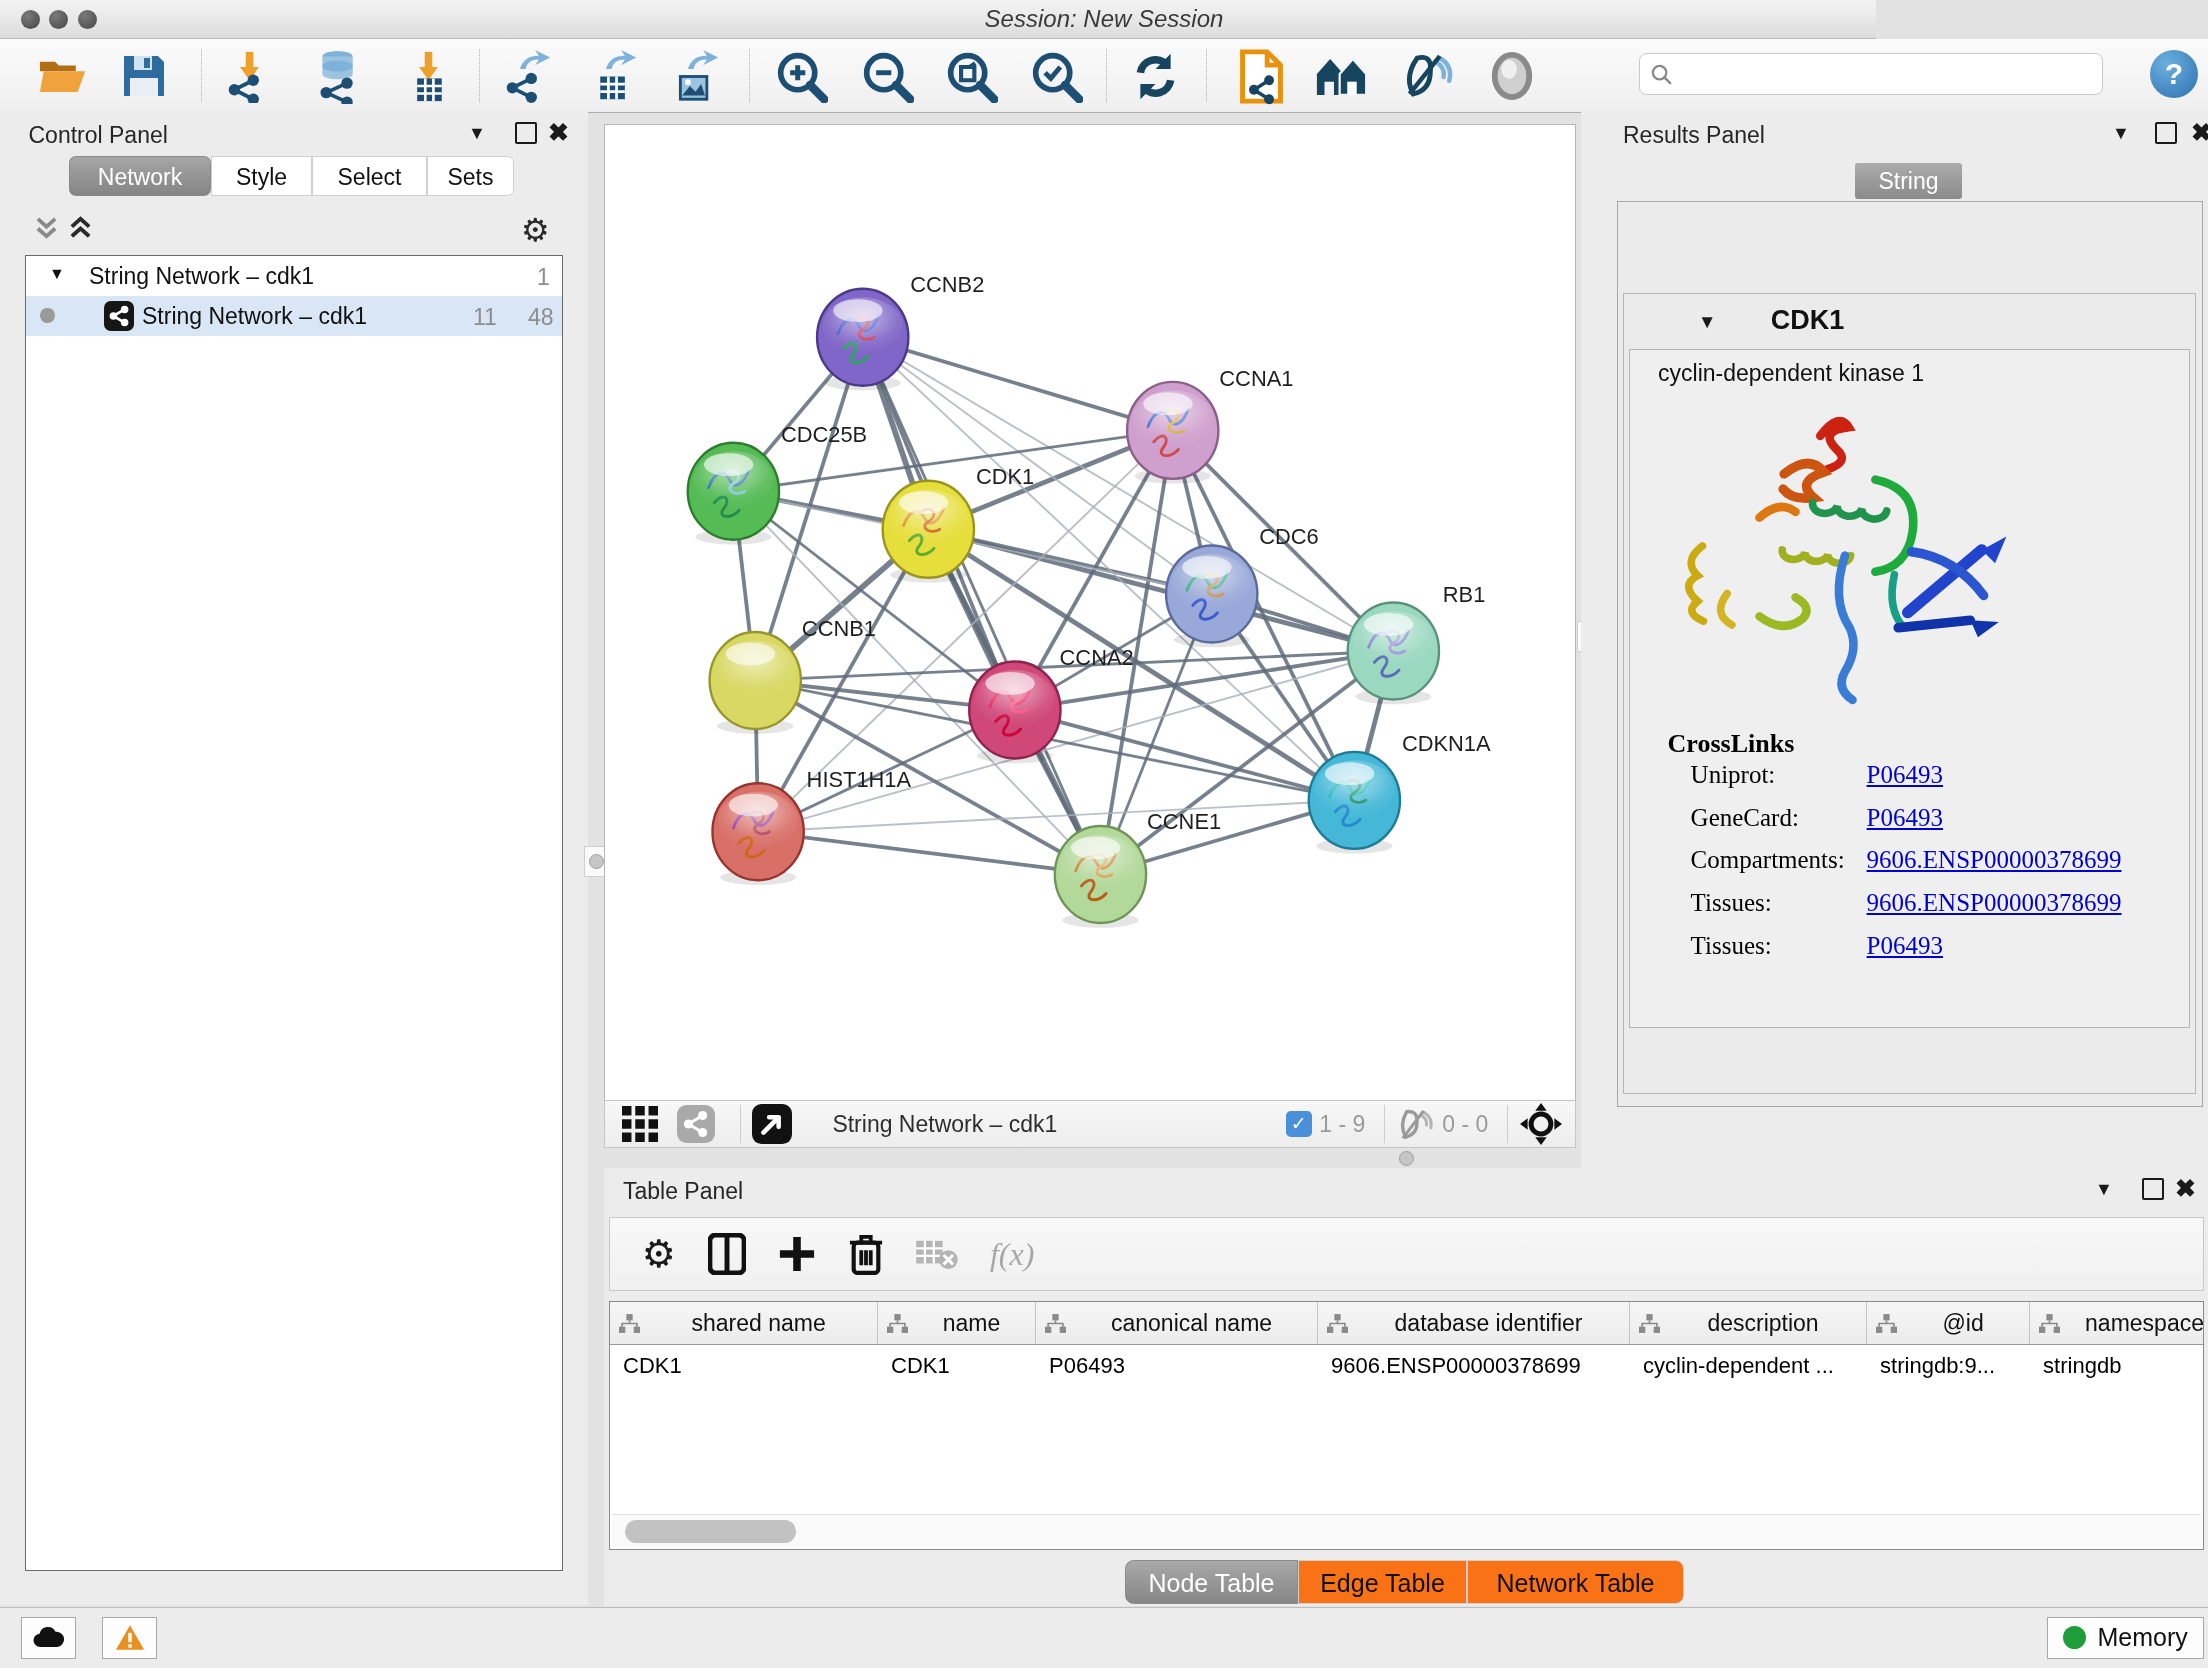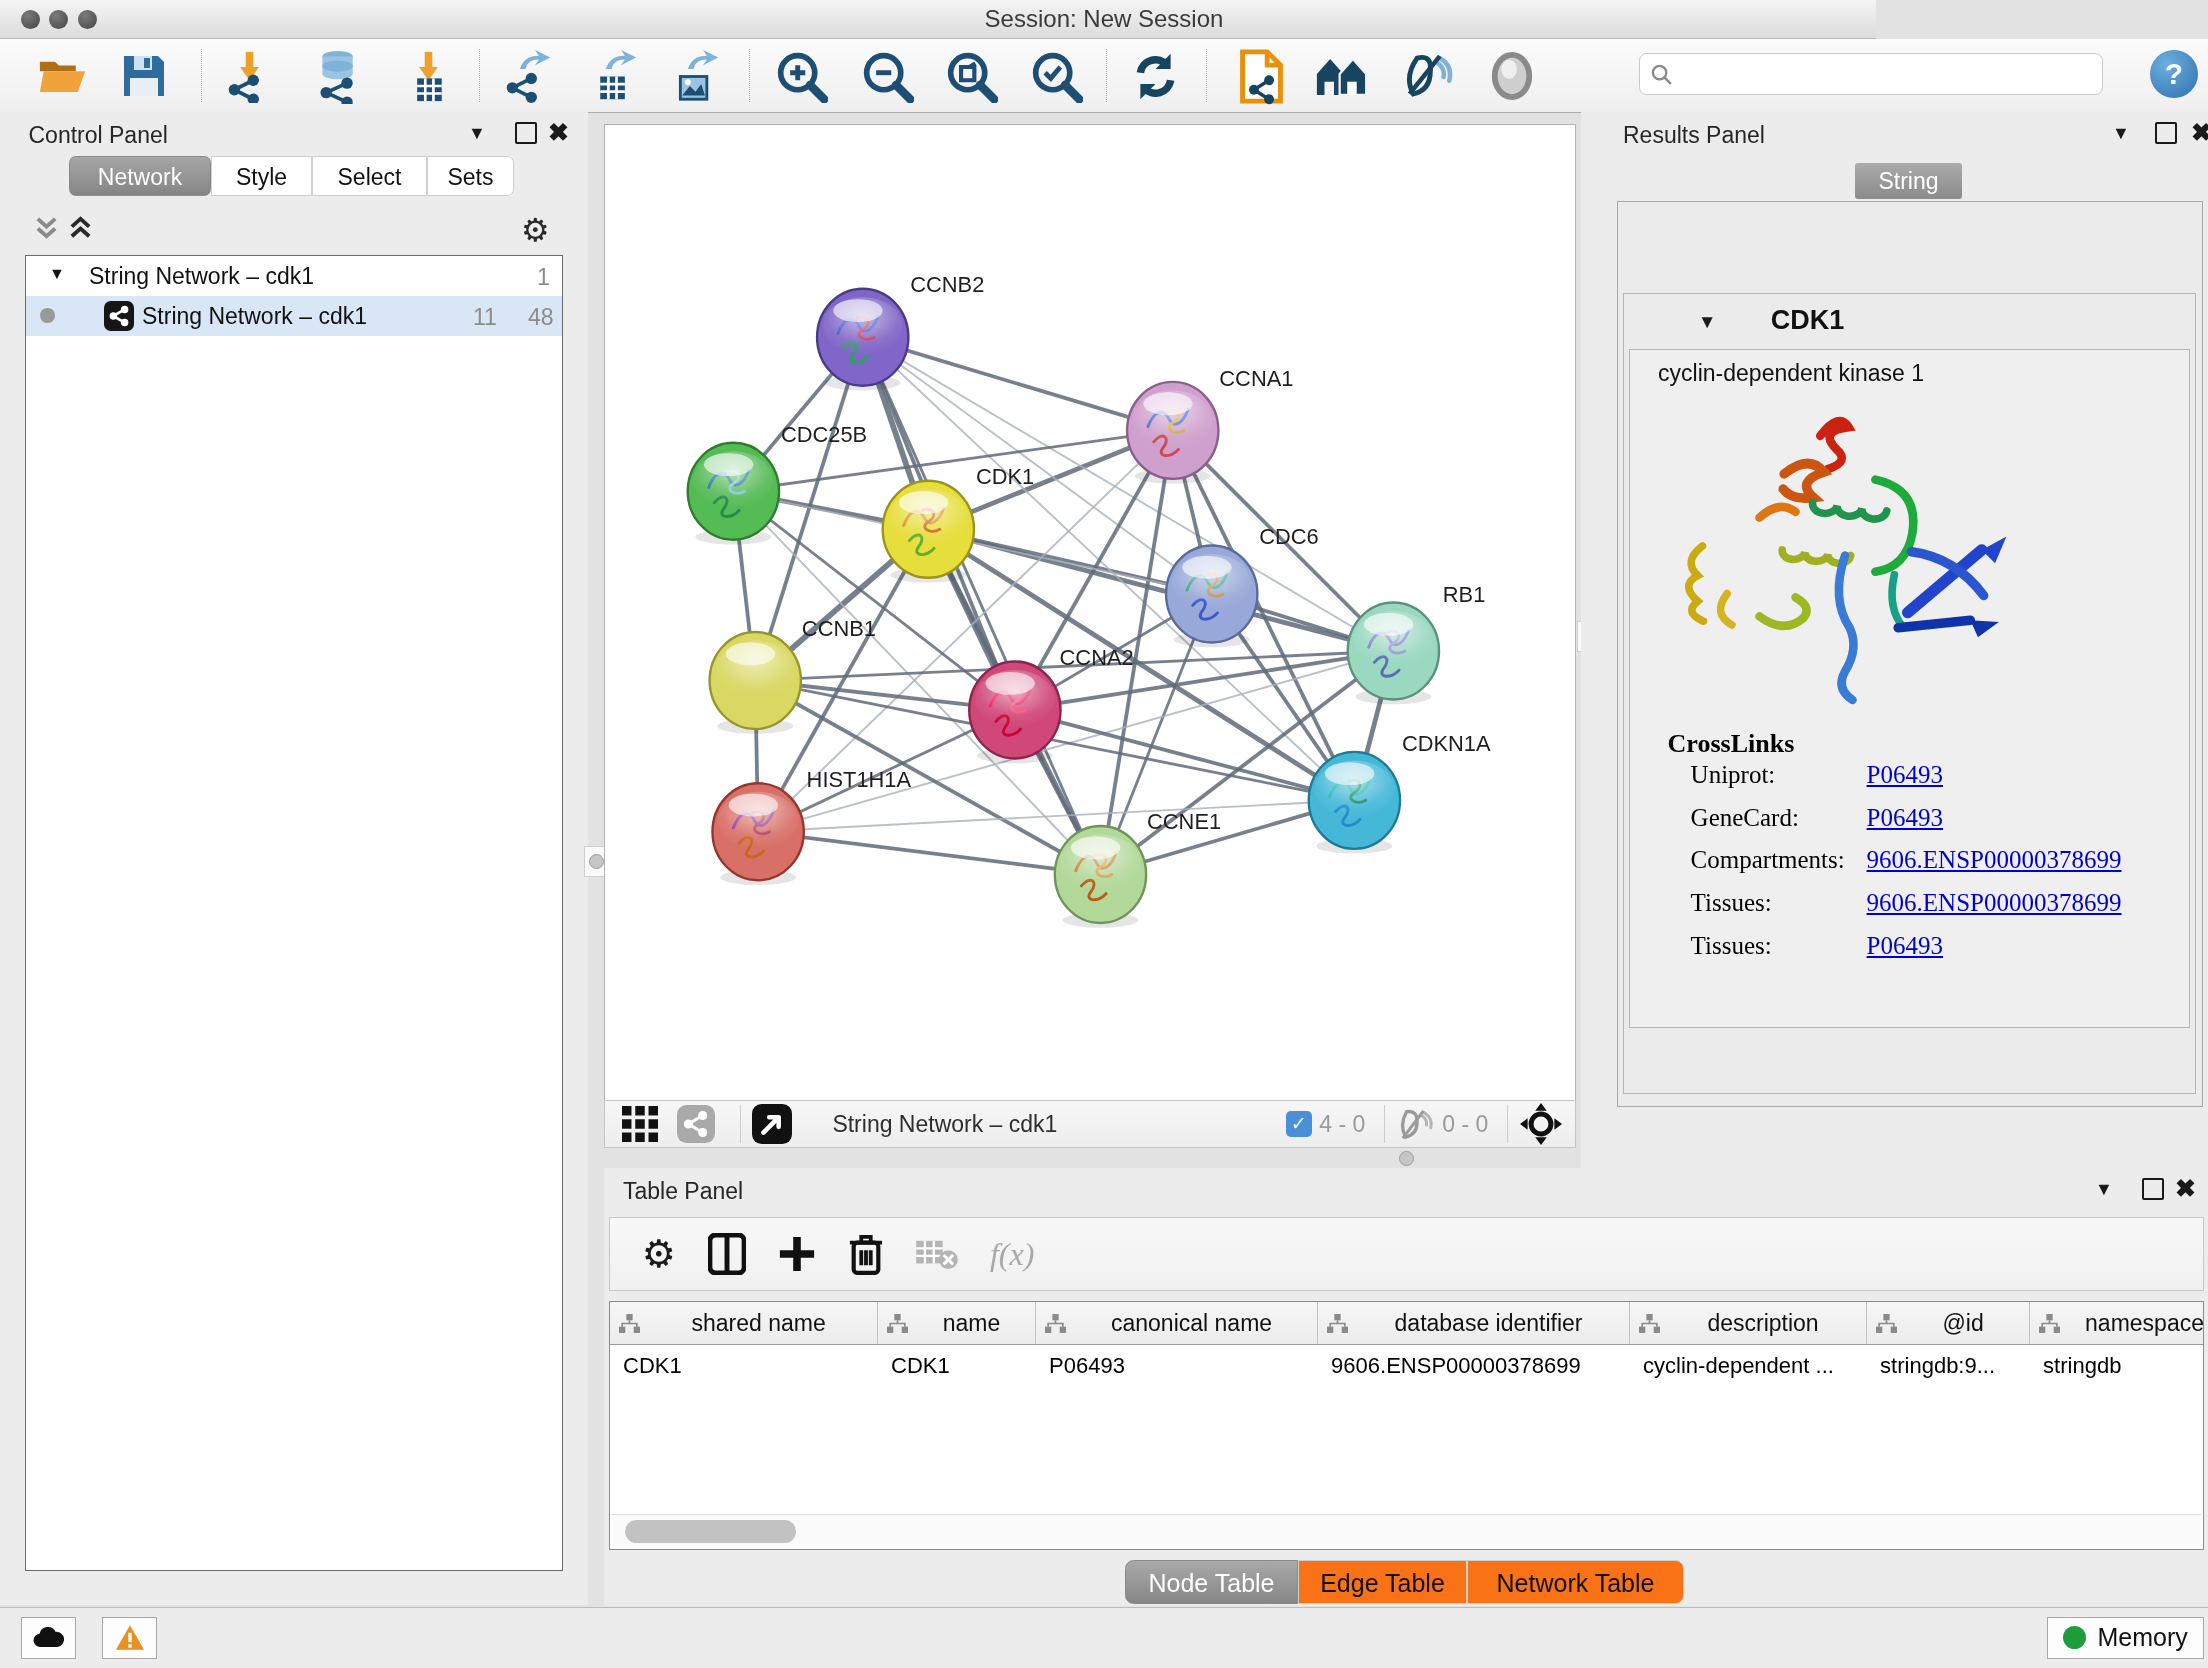--- a/index.html
+++ b/index.html
@@ -2,21 +2,21 @@
 <html style="font-size:15px"><head>
 <meta charset="utf-8">
 <style>
   html,body{margin:0;padding:0;}
   body{width:2208px;height:1668px;position:relative;background:#e2e2e2;
        font-family:"Liberation Sans",sans-serif;overflow:hidden;
        -webkit-font-smoothing:antialiased;}
   .abs{position:absolute;}
   
   #titlebar{left:0;top:0;width:1876px;height:38px;
-    background:linear-gradient(#f4f4f4,#dcdcdc);border-bottom:1px solid #b8b8b8;}
+    background:linear-gradient(#f4f4f4,#dcdcdc);border-bottom:1px solid #b8b8b8;font-style:italic;}
   .tl{position:absolute;top:9.5px;width:19px;height:19px;border-radius:50%;
       background:radial-gradient(circle at 35% 30%,#7a7a7a,#454545);}
   #win-title{left:0;top:0;width:2208px;height:38px;text-align:center;line-height:38px;
     font-size:24px;color:#3a3a3a;font-weight:500;}
   
   #toolbar{left:0;top:39px;width:2208px;height:73px;background:linear-gradient(#fbfbfb,#efefef);
     border-bottom:1px solid #ababab;}
   .tbtn{position:absolute;top:9.5px;width:59px;height:55px;display:flex;align-items:center;
     justify-content:center;cursor:default;}
   .tsep{position:absolute;top:9.5px;height:53px;border-left:1.9px dotted #b2b2b2;}
@@ -514,21 +514,21 @@
       <path d="M6 10 L13.5 5.5 M6 10 L13.5 14.5" stroke="#fff" stroke-width="1.6"></path>
     </svg>
   <div class="vsep" style="margin-left:25px"></div>
   <svg width="40" height="40" viewBox="0 0 21 21">
       <rect x="0" y="0" width="21" height="21" rx="5" fill="#111"></rect>
       <path d="M6 15 L14 7 M14 7 h-5 M14 7 v5" stroke="#fff" stroke-width="2.4" stroke-linecap="round"></path>
     </svg>
   <span id="net-name" style="margin-left:40px">String Network – cdk1</span>
   <div style="margin-left:auto;display:flex;align-items:center">
     <div class="chk">✓</div>
-    <span class="cnt">4 - 0</span>
+    <span class="cnt">1 - 9</span>
     <div class="vsep"></div>
     <svg width="38" height="32" viewBox="0 0 20 17">
         <path d="M5 2 Q11 1 10.5 8 Q10.5 14 4.5 15.5 Q1 9 5 2z" fill="none" stroke="#9a9a9a" stroke-width="1.8"></path>
         <path d="M13 4 q3 2 2.6 5 M14.5 2.5 q4.5 3 3.4 8" fill="none" stroke="#b5b5b5" stroke-width="1.6" stroke-linecap="round"></path>
         <path d="M3 16 L14 1.5" stroke="#9a9a9a" stroke-width="1.6"></path>
       </svg>
     <span class="cnt">0 - 0</span>
     <div class="vsep"></div>
     <svg style="margin-right:13.3px" width="42" height="42" viewBox="0 0 22 22">
         <circle cx="11" cy="11" r="5.2" fill="none" stroke="#111" stroke-width="2.6"></circle>

